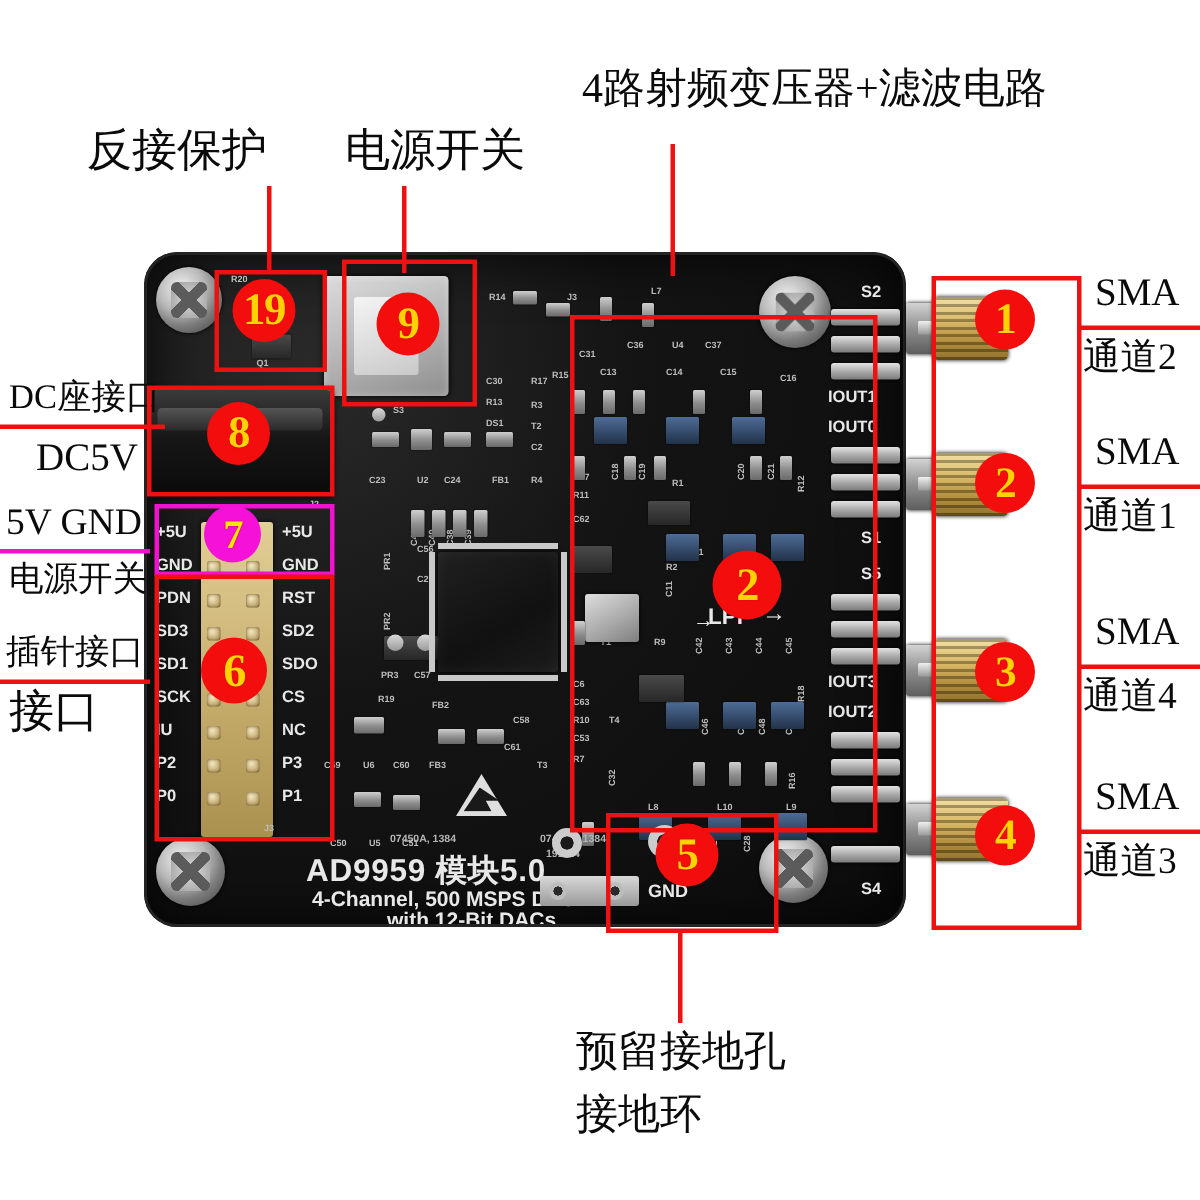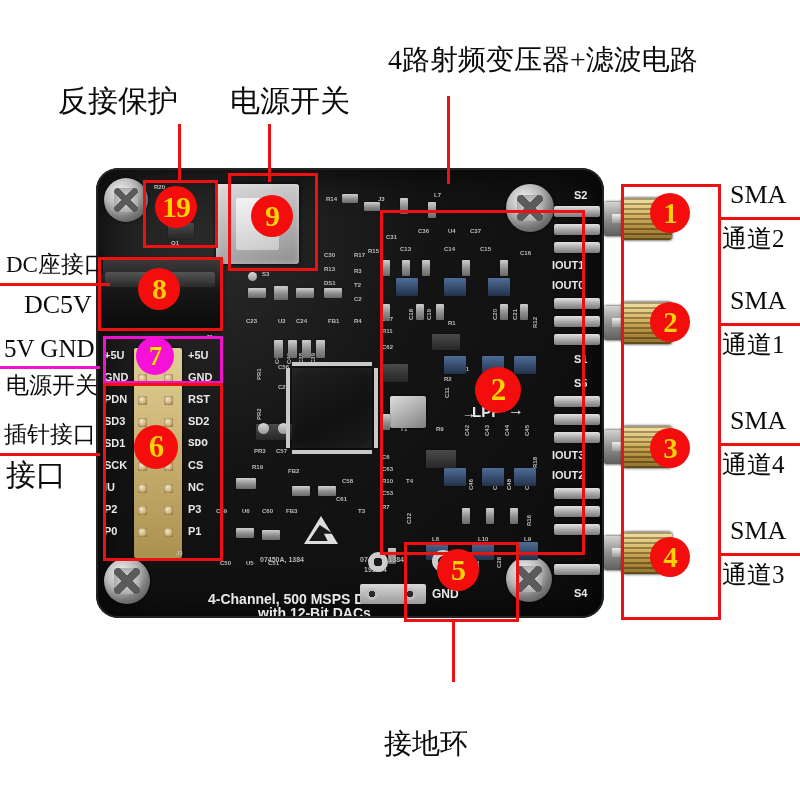--- a/index.html
+++ b/index.html
@@ -164,21 +164,21 @@
     <div class="silk" id="hl4" style="left:8px; top:270px;font-size:11px;">SD1</div>
     <div class="silk" id="hl5" style="left:8px; top:292px;font-size:11px;">SCK</div>
     <div class="silk" id="hl6" style="left:8px; top:314px;font-size:11px;">IU</div>
     <div class="silk" id="hl7" style="left:8px; top:336px;font-size:11px;">P2</div>
     <div class="silk" id="hl8" style="left:8px; top:358px;font-size:11px;">P0</div>
 
     <div class="silk" id="hr0" style="left:92px;top:182px;font-size:11px;">+5U</div>
     <div class="silk" id="hr1" style="left:92px;top:204px;font-size:11px;">GND</div>
     <div class="silk" id="hr2" style="left:92px;top:226px;font-size:11px;">RST</div>
     <div class="silk" id="hr3" style="left:92px;top:248px;font-size:11px;">SD2</div>
-    <div class="silk" id="hr4" style="left:92px;top:270px;font-size:11px;font-family:Liberation Mono, monospace;">SDO</div>
+    <div class="silk" id="hr4" style="left:92px;top:270px;font-size:11px;">SDO</div>
     <div class="silk" id="hr5" style="left:92px;top:292px;font-size:11px;">CS</div>
     <div class="silk" id="hr6" style="left:92px;top:314px;font-size:11px;">NC</div>
     <div class="silk" id="hr7" style="left:92px;top:336px;font-size:11px;">P3</div>
     <div class="silk" id="hr8" style="left:92px;top:358px;font-size:11px;">P1</div>
     <div class="silk xs" style="left:80px;top:382px;">J3</div>
     <div class="silk xs" style="left:110px;top:166px;">J2</div>
 
     <div class="silk xs" style="left:230px;top:28px;">R14</div>
     <div class="silk xs" style="left:282px;top:28px;">J3</div>
     <div class="silk xs" style="left:338px;top:24px;">L7</div>
@@ -329,20 +329,21 @@
     <div class="part" style="left:414px;top:340px;width:8px;height:16px;"></div>
     <div class="part" style="left:292px;top:380px;width:8px;height:16px;"></div>
     <div class="part" style="left:304px;top:30px;width:8px;height:16px;"></div>
     <div class="part" style="left:332px;top:34px;width:8px;height:16px;"></div>
     <div class="part" style="left:246px;top:26px;width:16px;height:9px;"></div>
     <div class="part" style="left:268px;top:34px;width:16px;height:9px;"></div>
 
     <div class="silk" style="left:164px;top:388px;font-size:7px;color:#b5b5b5;">07450A, 1384</div>
     <div class="silk" style="left:264px;top:388px;font-size:7px;color:#b5b5b5;">07450A, 1384</div>
     <div class="silk" style="left:268px;top:398px;font-size:7px;color:#b5b5b5;">191114</div>
+    <div class="silk" style="left:108px;top:402px;font-size:21px;letter-spacing:.5px;">AD9959 模块5.0</div>
     <div class="silk" style="left:112px;top:424px;font-size:14px;">4-Channel, 500 MSPS DDS</div>
     <div class="silk" style="left:162px;top:438px;font-size:14px;">with 12-Bit DACs</div>
 
     <div class="pad" style="left:272px;top:384px;width:20px;height:20px;border-radius:50%;
          background:radial-gradient(circle,#1a1a1a 0 30%,#cccccc 32% 100%);"></div>
     <div class="pad" style="left:336px;top:382px;width:22px;height:22px;border-radius:50%;
          background:radial-gradient(circle,#1a1a1a 0 30%,#cccccc 32% 100%);"></div>
     <div class="pad" style="left:264px;top:416px;width:66px;height:20px;border-radius:2px;
          background:linear-gradient(180deg,#d8d8d8,#9a9a9a);"></div>
     <div class="pad" style="left:270px;top:420px;width:12px;height:12px;border-radius:50%;
@@ -427,20 +428,21 @@
 
   <div class="lat abs" style="left:730px;top:408px;font-size:26px;">SMA</div>
   <div class="rline" style="left:718px;top:443px;width:82px;height:3px;"></div>
   <div class="cn abs" style="left:722px;top:452px;font-size:25px;">通道4</div>
 
   <div class="lat abs" style="left:730px;top:518px;font-size:26px;">SMA</div>
   <div class="rline" style="left:718px;top:553px;width:82px;height:3px;"></div>
   <div class="cn abs" style="left:722px;top:562px;font-size:25px;">通道3</div>
 
   <div class="rline" style="left:452px;top:620px;width:3px;height:62px;"></div>
+  <div class="cn abs" style="left:384px;top:688px;font-size:28px;">预留接地孔</div>
   <div class="cn abs" style="left:384px;top:730px;font-size:28px;">接地环</div>
 
   <div class="rbox" style="left:143px;top:180px;width:75px;height:68px;"></div>
   <div class="rbox" style="left:228px;top:173px;width:90px;height:98px;"></div>
   <div class="rbox" style="left:98px; top:257px;width:125px;height:74px;"></div>
   <div class="mbox" style="left:103px;top:336px;width:120px;height:48px;"></div>
   <div class="rbox" style="left:103px;top:383px;width:120px;height:178px;"></div>
   <div class="rbox" style="left:380px;top:210px;width:205px;height:345px;"></div>
   <div class="rbox" style="left:404px;top:542px;width:115px;height:80px;"></div>
   <div class="rbox" style="left:621px;top:184px;width:100px;height:436px;"></div>

